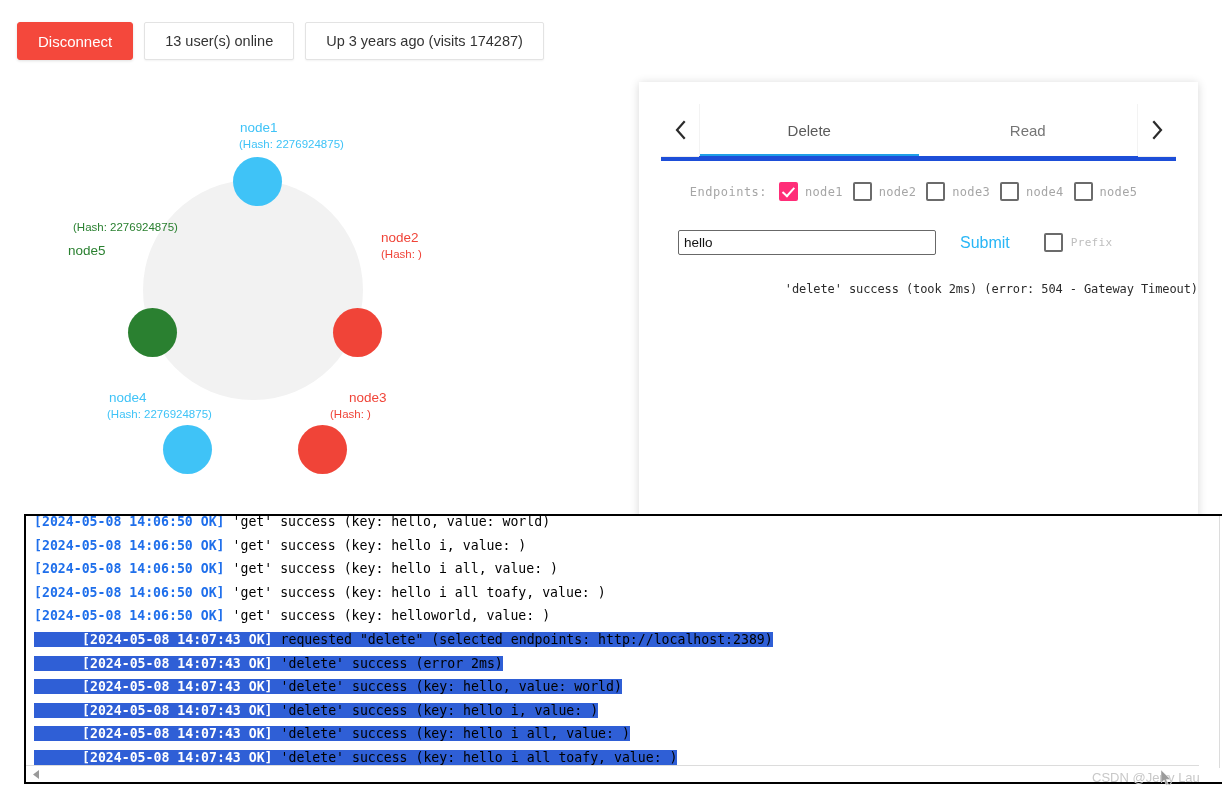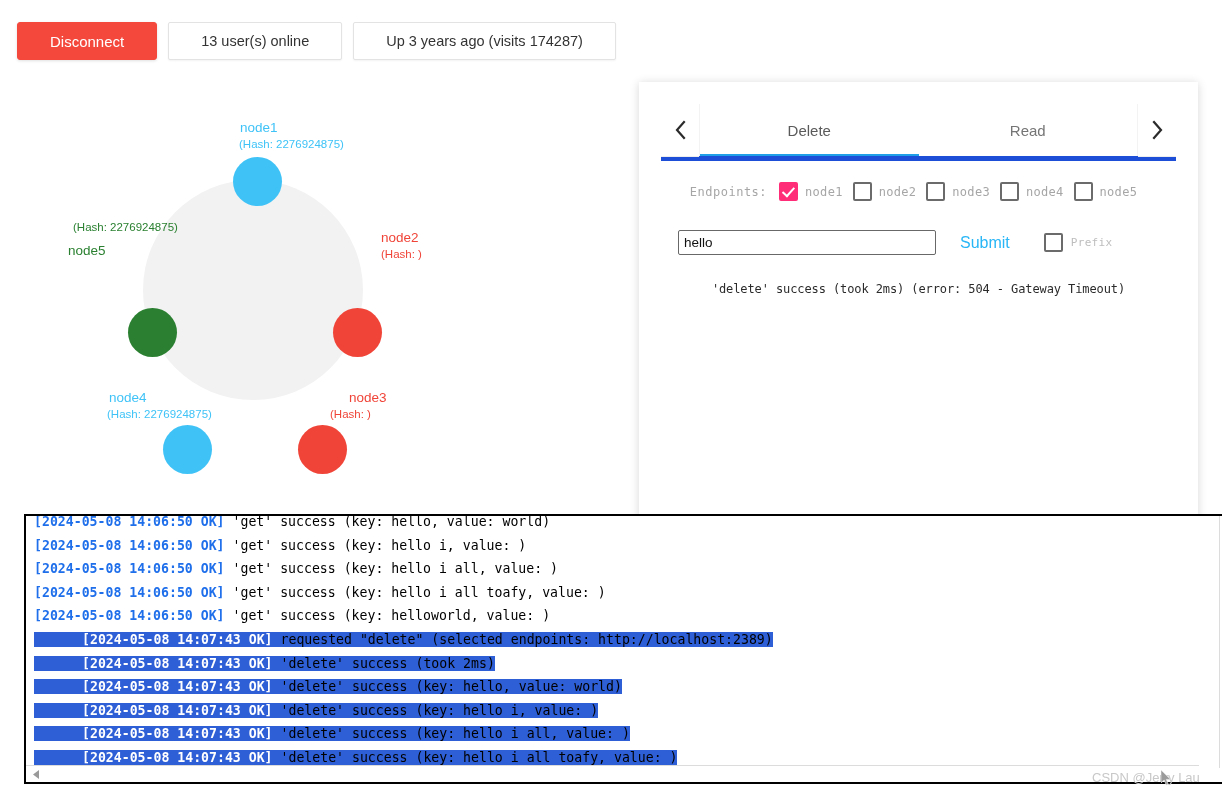--- a/index.html
+++ b/index.html
@@ -14,21 +14,21 @@
   
   #toolbar {
     position: absolute;
     left: 17px; top: 22px;
     display: flex;
     align-items: stretch;
     height: 38px;
   }
   .tb-btn {
     display: flex; align-items: center; justify-content: center;
-    padding: 0 32px;
+    padding: 0 20px;
     font-size: 14.5px;
     border: 1px solid #e3e3e3;
     background: #ffffff;
     color: #333333;
     white-space: nowrap;
     box-shadow: 0 1px 2px rgba(0,0,0,0.05);
   }
   .tb-btn.primary {
     background: #f4483c;
     border-color: #f4483c;
@@ -188,21 +188,21 @@
     font-size: 11px;
     color: #bdbdbd;
     margin-left: 8px;
     letter-spacing: 0.3px;
   }
 
   #result-msg {
     position: absolute;
     left: 0; top: 200px;
     width: 559px;
-    text-align: center;
+    text-align: right;
     font-family: "DejaVu Sans Mono", monospace;
     font-size: 12px;
     color: #2b2b2b;
     letter-spacing: -0.1px;
   }
 
   
   #console {
     position: absolute;
     left: 24px; top: 514px;
@@ -379,21 +379,21 @@
 </div>
 
 <div id="console">
   <div id="log-lines">
       <div class="log-line"><span class=""><span class="ts">[2024-05-08 14:06:50 OK]</span><span class="body"> 'get' success (key: hello, value: world)</span></span></div>
       <div class="log-line"><span class=""><span class="ts">[2024-05-08 14:06:50 OK]</span><span class="body"> 'get' success (key: hello i, value: )</span></span></div>
       <div class="log-line"><span class=""><span class="ts">[2024-05-08 14:06:50 OK]</span><span class="body"> 'get' success (key: hello i all, value: )</span></span></div>
       <div class="log-line"><span class=""><span class="ts">[2024-05-08 14:06:50 OK]</span><span class="body"> 'get' success (key: hello i all toafy, value: )</span></span></div>
       <div class="log-line"><span class=""><span class="ts">[2024-05-08 14:06:50 OK]</span><span class="body"> 'get' success (key: helloworld, value: )</span></span></div>
       <div class="log-line sel"><span class="hl"><span class="ts">[2024-05-08 14:07:43 OK]</span><span class="body"> requested "delete" (selected endpoints: http://localhost:2389)</span></span></div>
-      <div class="log-line sel"><span class="hl"><span class="ts">[2024-05-08 14:07:43 OK]</span><span class="body"> 'delete' success (took 2ms)</span></span></div>
+      <div class="log-line sel"><span class="hl"><span class="ts">[2024-05-08 14:07:43 OK]</span><span class="body"> 'delete' success (error 2ms)</span></span></div>
       <div class="log-line sel"><span class="hl"><span class="ts">[2024-05-08 14:07:43 OK]</span><span class="body"> 'delete' success (key: hello, value: world)</span></span></div>
       <div class="log-line sel"><span class="hl"><span class="ts">[2024-05-08 14:07:43 OK]</span><span class="body"> 'delete' success (key: hello i, value: )</span></span></div>
       <div class="log-line sel"><span class="hl"><span class="ts">[2024-05-08 14:07:43 OK]</span><span class="body"> 'delete' success (key: hello i all, value: )</span></span></div>
       <div class="log-line sel"><span class="hl"><span class="ts">[2024-05-08 14:07:43 OK]</span><span class="body"> 'delete' success (key: hello i all toafy, value: )</span></span></div>
       <div class="log-line sel"><span class="hl"><span class="ts">[2024-05-08 14:07:43 OK]</span><span class="body"> 'delete' success (key: helloworld, value: )</span></span></div>
     </div>
 
   <div id="vscroll">
     <div class="arrow up">
       <svg width="9" height="6" viewBox="0 0 9 6">

